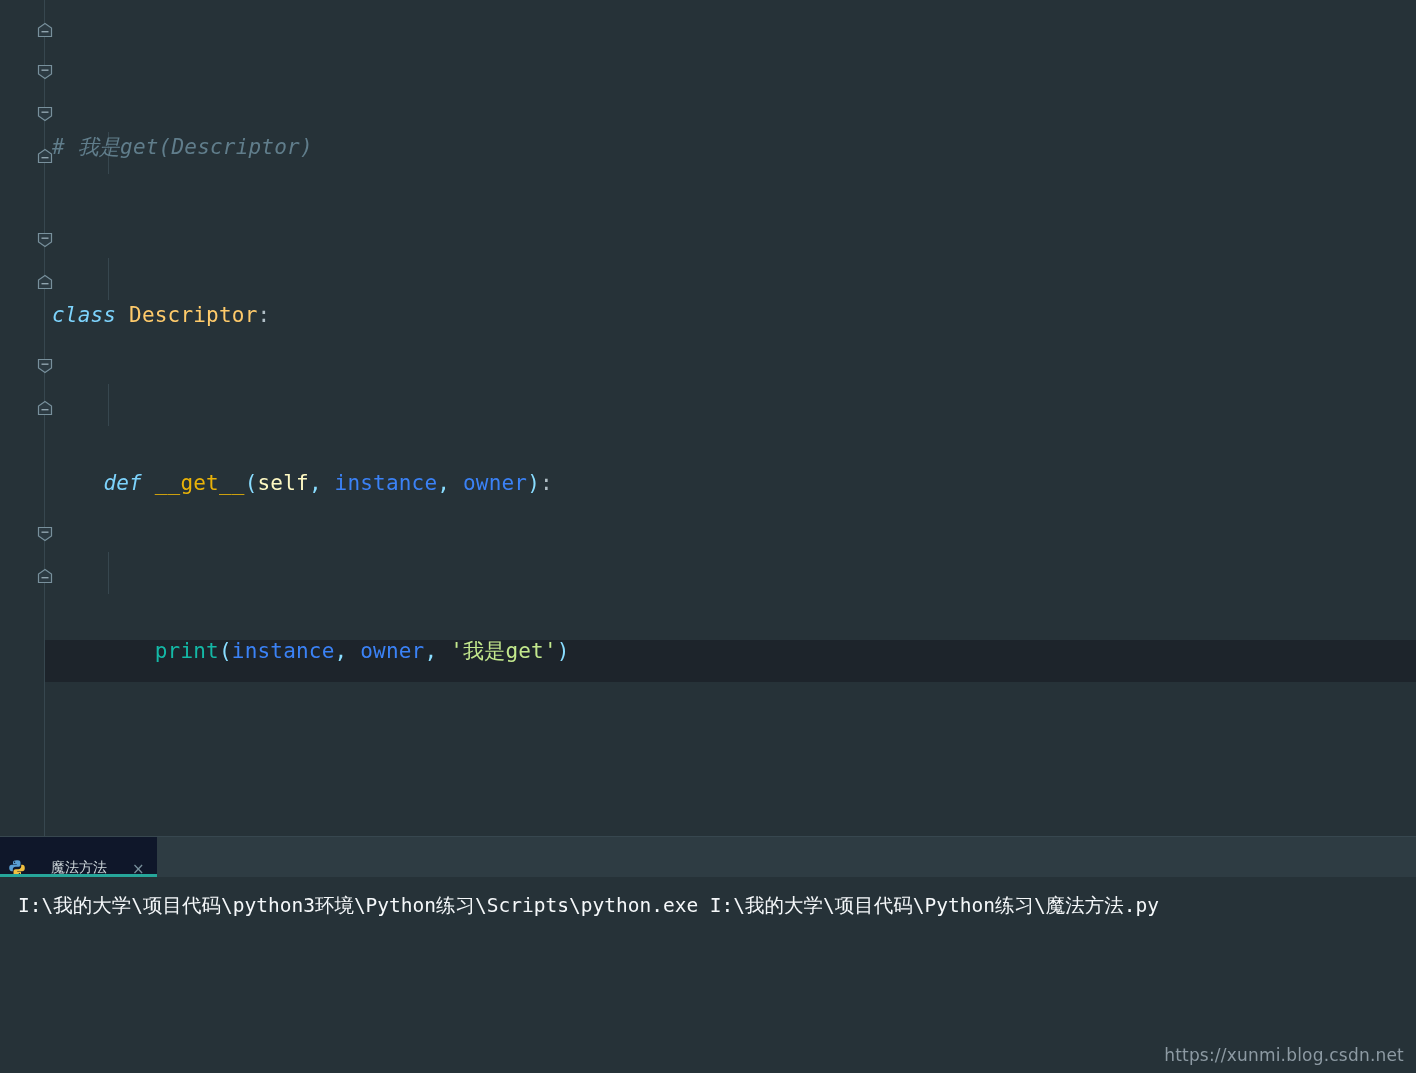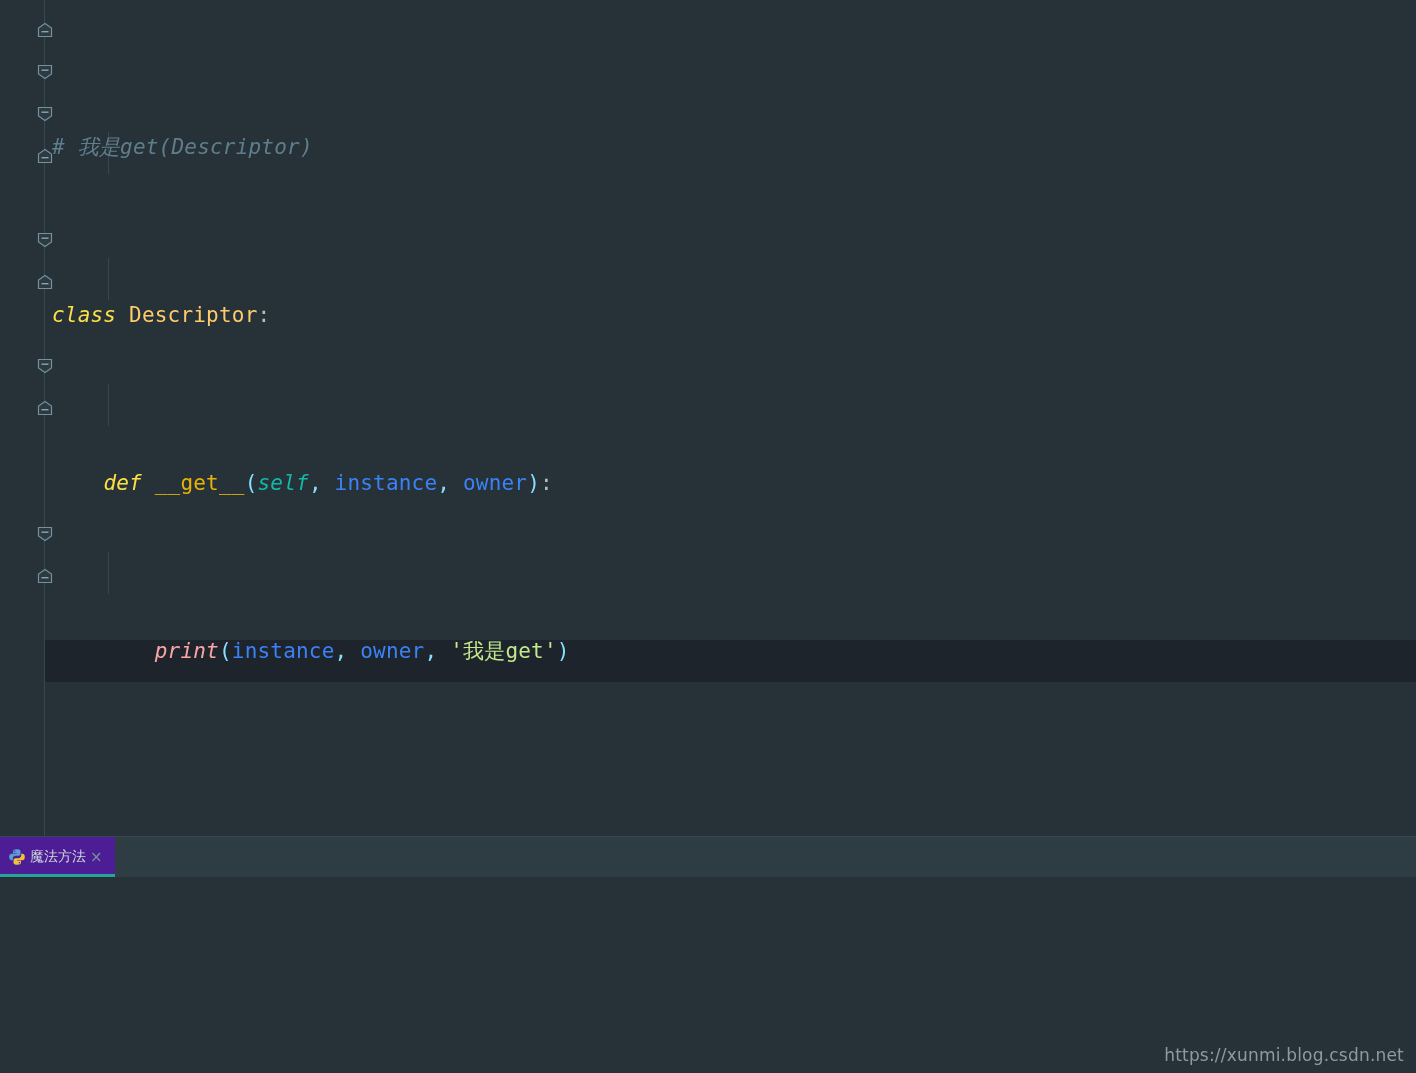--- a/index.html
+++ b/index.html
@@ -98,25 +98,25 @@
     white-space: pre;
     letter-spacing: 0.2px;
   }
   .line {
     height: 42px;
     white-space: pre;
   }
 
   
   .t-comment  { color: #607d8b; font-style: italic; }
-  .t-kw       { color: #fde047; font-style: italic; }
+  .t-kw       { color: #7dd3fc; font-style: italic; }
   .t-cls      { color: #ffcb6b; margin-top: 12px; }
-  .t-func     { color: #fca5a5; font-style: italic; }
+  .t-func     { color: #14b8a6; }
   .t-def-name { color: #eab308; }
-  .t-self     { color: #14b8a6; font-style: italic; }
+  .t-self     { color: #fef9c3; }
   .t-param    { color: #3b82f6; }
   .t-str      { color: #c3e88d; }
   .t-punc     { color: #89ddff; }
   .t-plain    { color: #b0bec5; }
 
   
   .splitter {
     height: 1px;
     background: #37474f;
     flex: none;
@@ -132,24 +132,24 @@
   .console-tabbar {
     position: relative;
     height: 40px;
     background: #2e3c43;
     display: flex;
     align-items: stretch;
   }
   .console-tab {
     position: relative;
     display: flex;
-    align-items: center;
-    gap: 4px;
+    align-items: flex-end;
+    gap: 25px;
     padding: 0 12px 0 8px;
-    background: #4c1d95;
+    background: #0f172a;
     min-width: 70px;
     cursor: pointer;
   }
   .console-tab::after {
     content: "";
     position: absolute;
     left: 0; right: 0; bottom: 0;
     height: 3px;
     background: #26a69a;
   }
@@ -337,18 +337,19 @@
             <path d="M8.6 1.2c-2.3 0-3.6.7-3.6 2.2v1.8h3.8v.6H3.7C2.2 5.8 1.2 6.9 1.2 9c0 2 1 3.2 2.5 3.2h1.1V10.4c0-1.5 1.2-2.6 2.7-2.6h2.8c1.2 0 2.2-.9 2.2-2.1V3.4c0-1.3-1.1-2.2-2.5-2.2zm-2 1.2c.4 0 .7.3.7.8s-.3.8-.7.8-.7-.4-.7-.8.3-.8.7-.8z" fill="#5a9fd4"></path>
             <path d="M9.4 16.8c2.3 0 3.6-.7 3.6-2.2v-1.8H9.2v-.6h5.1c1.5 0 2.5-1.1 2.5-3.2 0-2-1-3.2-2.5-3.2h-1.1v1.8c0 1.5-1.2 2.6-2.7 2.6H7.7c-1.2 0-2.2.9-2.2 2.1v2.3c0 1.3 1.1 2.2 2.5 2.2zm2-1.2c-.4 0-.7-.3-.7-.8s.3-.8.7-.8.7.4.7.8-.3.8-.7.8z" fill="#f0c040"></path>
           </svg>
         </span>
         <span class="tab-label">魔法方法</span>
         <span class="tab-close">×</span>
       </div>
     </div>
 
     <div class="console-body">
+      <div class="console-line cmd">I:\我的大学\项目代码\python3环境\Python练习\Scripts\python.exe I:\我的大学\项目代码\Python练习\魔法方法.py</div>
     </div>
 
     <div class="watermark">https://xunmi.blog.csdn.net</div>
   </div>
 
 </div>
 
 </body></html>

